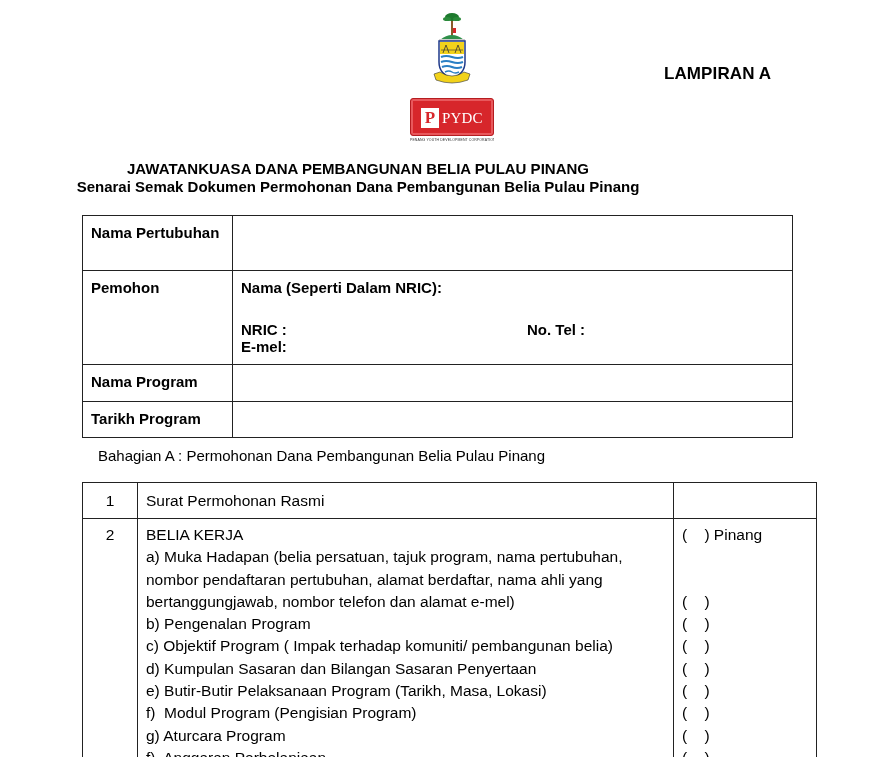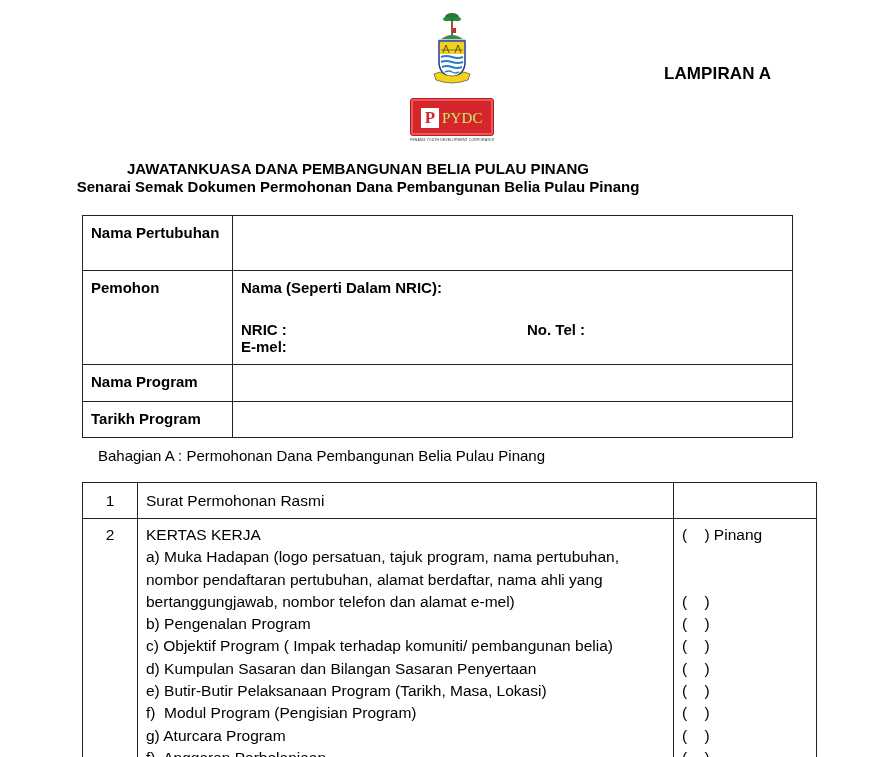--- a/index.html
+++ b/index.html
@@ -21,21 +21,21 @@
       box-shadow: inset 0 0 0 2px #e8585c;
     }
     .pydc-p {
       position: absolute; left: 10px; top: 9px; width: 18px; height: 20px;
       background: #fff; color: #d7262b;
       font-family: "Liberation Serif", serif; font-weight: bold; font-size: 17px;
       line-height: 20px; text-align: center;
     }
     .pydc-text {
       position: absolute; left: 31px; top: 9px;
-      color: #bef264; font-family: "Liberation Serif", serif; font-size: 15px; line-height: 20px;
+      color: #ffffff; font-family: "Liberation Serif", serif; font-size: 15px; line-height: 20px;
       letter-spacing: 0.2px;
     }
     .pydc-sub {
       position: absolute; left: 0; top: 40px; width: 84px;
       font-size: 3.5px; text-align: center; color: #333; letter-spacing: 0.1px;
       white-space: nowrap; overflow: hidden;
     }
 
     .lampiran {
       position: absolute; left: 664px; top: 64px;
@@ -168,22 +168,22 @@
   <table class="check-table">
     <tbody>
         <tr class="row1">
       <td class="num">1</td>
       <td>Surat Permohonan Rasmi</td>
       <td class="status"></td>
     </tr>
     <tr class="row2">
       <td class="num">2</td>
       <td>
-        <span class="paren">KERTAS KERJA</span>
-        <span class="paren">a) Muka Hadapan (logo persatuan, tajuk program, nama pertubuhan,</span>
+        <span class="paren">BELIA KERJA</span>
+        <span class="paren">a) Muka Hadapan (belia persatuan, tajuk program, nama pertubuhan,</span>
         <span class="paren">nombor pendaftaran pertubuhan, alamat berdaftar, nama ahli yang</span>
         <span class="paren">bertanggungjawab, nombor telefon dan alamat e-mel)</span>
         <span class="paren">b) Pengenalan Program</span>
         <span class="paren">c) Objektif Program ( Impak terhadap komuniti/ pembangunan belia)</span>
         <span class="paren">d) Kumpulan Sasaran dan Bilangan Sasaran Penyertaan</span>
         <span class="paren">e) Butir-Butir Pelaksanaan Program (Tarikh, Masa, Lokasi)</span>
         <span class="paren">f)  Modul Program (Pengisian Program)</span>
         <span class="paren">g) Aturcara Program</span>
         <span class="paren">f)  Anggaran Perbelanjaan</span>
       </td>

